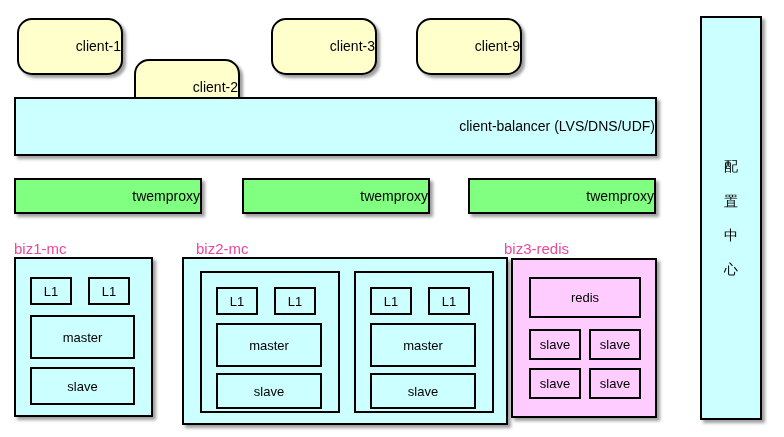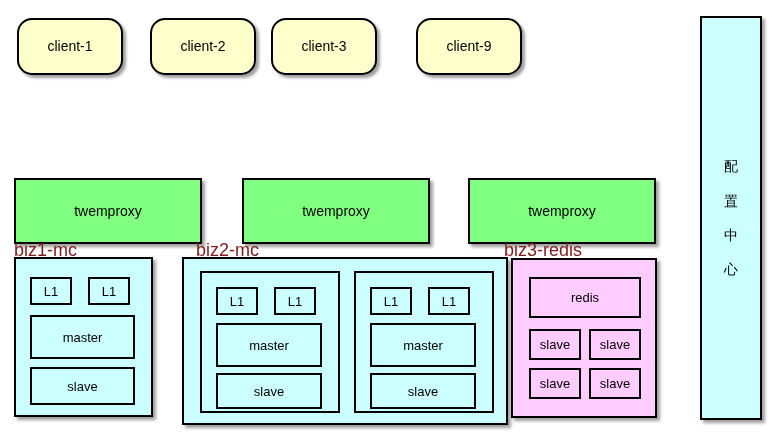--- a/index.html
+++ b/index.html
@@ -21,21 +21,21 @@
     width: 784px;
     height: 437px;
   }
 
   .node {
     position: absolute;
     box-sizing: border-box;
     border: 2px solid #000000;
     display: flex;
     align-items: center;
-    justify-content: center;
+    justify-content: flex-end;
     text-align: center;
     line-height: 1.15;
   }
 
   
   .client {
     background: #ffffcc;
     border-radius: 15px;
     font-size: 14px;
     box-shadow: 3px 3px 3px rgba(0,0,0,0.38);
@@ -53,40 +53,40 @@
     height: 59px;
     font-size: 14px;
     box-shadow: 3px 3px 3px rgba(0,0,0,0.38);
   }
 
   
   .proxy {
     background: #80ff80;
     top: 178px;
     width: 188px;
-    height: 66px;
+    height: 36px;
     font-size: 14px;
     box-shadow: 3px 3px 3px rgba(0,0,0,0.38);
   }
 
   
   .cluster {
     position: absolute;
     box-sizing: border-box;
     border: 2px solid #000000;
     box-shadow: 3px 3px 3px rgba(0,0,0,0.38);
   }
   .cluster.mc   { background: #ccffff; }
   .cluster.rds  { background: #ffccff; }
 
   .cluster-label {
     position: absolute;
-    font-size: 18px;
+    font-size: 15px;
     white-space: nowrap;
-    color: #7f1d1d;
+    color: #ec4899;
   }
 
   .subgroup {
     position: absolute;
     box-sizing: border-box;
     border: 2px solid #000000;
     background: transparent;
   }
 
   .cell {
@@ -126,30 +126,33 @@
   .cc-text span { display: block; }
 </style>
 </head>
 <body>
 
 <div id="canvas">
 
   <div class="node client" style="left:17px;">
       <span>client-1</span>
     </div>
-  <div class="node client" style="left:150px;">
+  <div class="node client" style="left:134px;margin-top:41px;">
       <span>client-2</span>
     </div>
   <div class="node client" style="left:271px;">
       <span>client-3</span>
     </div>
   <div class="node client" style="left:416px;">
       <span>client-9</span>
     </div>
 
+  <div class="node balancer">
+    <span>client-balancer (LVS/DNS/UDF)</span>
+  </div>
 
   <div class="node proxy" style="left:14px;">
       <span>twemproxy</span>
     </div>
   <div class="node proxy" style="left:242px;">
       <span>twemproxy</span>
     </div>
   <div class="node proxy" style="left:468px;">
       <span>twemproxy</span>
     </div>

